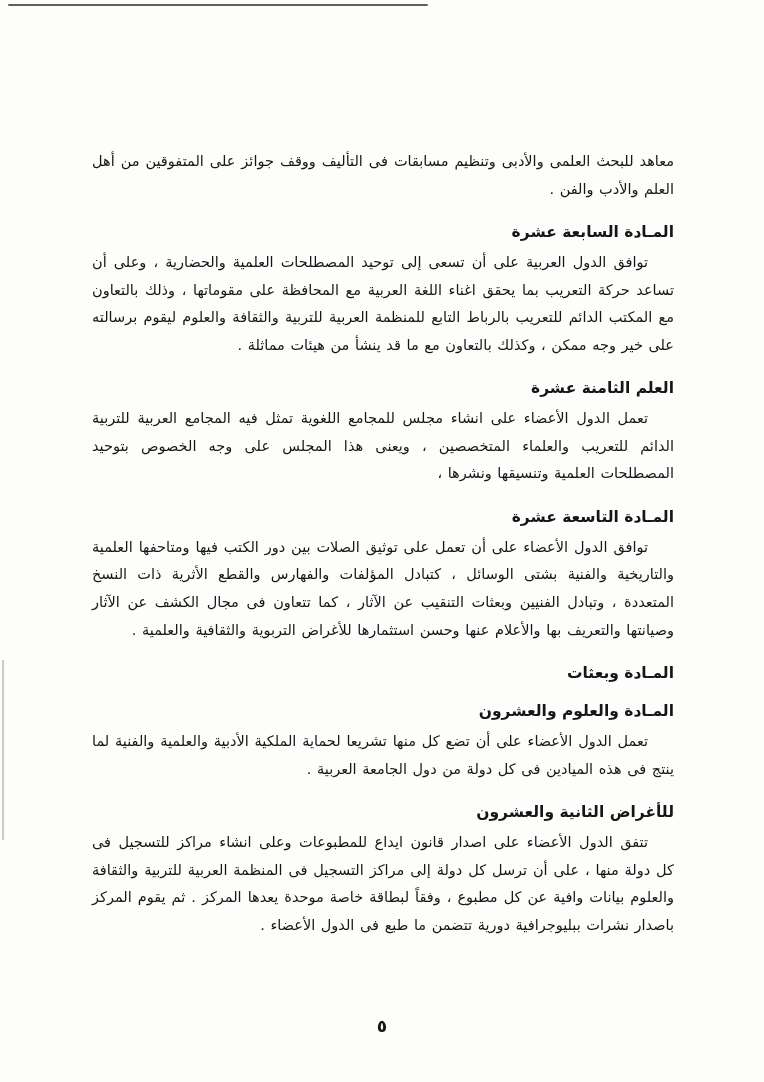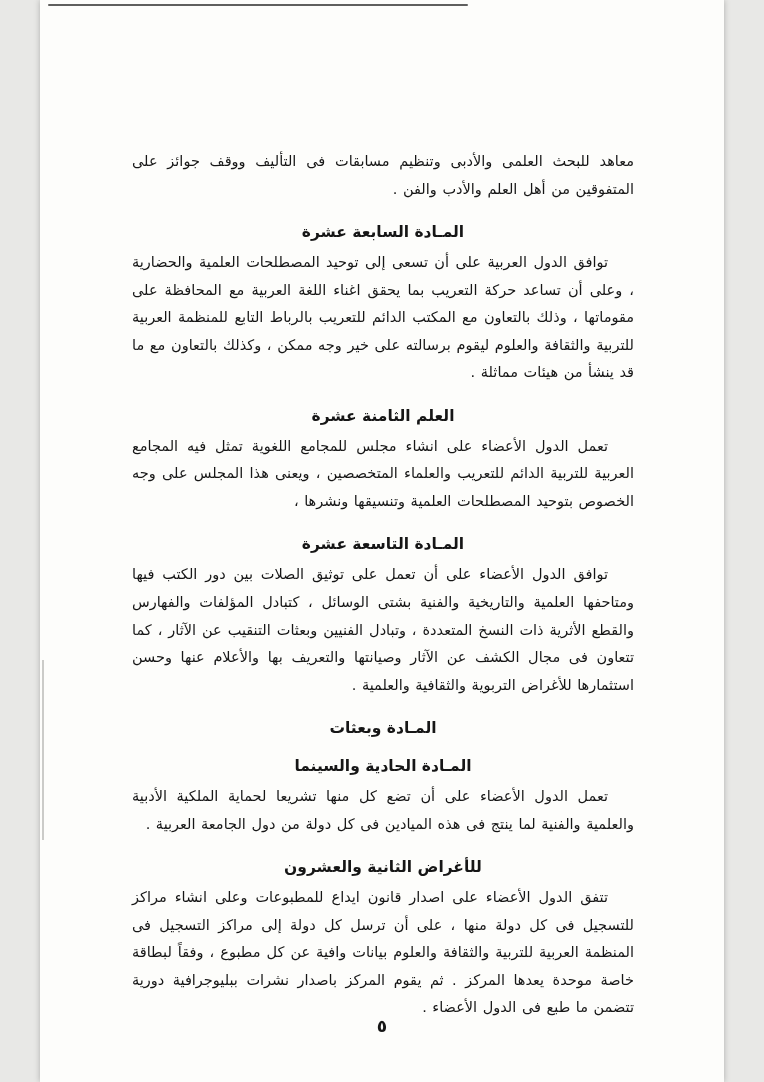--- a/index.html
+++ b/index.html
@@ -3,21 +3,21 @@
 <meta charset="utf-8">
 <style>
   html, body {
     margin: 0;
     padding: 0;
     background: #e8e8e6;
     font-family: "DejaVu Sans", sans-serif;
   }
   .page {
     position: relative;
-    width: 684px;
+    width: 764px;
     height: 1082px;
     margin: 0 auto;
     background: #fdfdfb;
     color: #161616;
     overflow: hidden;
     box-shadow: 0 0 6px rgba(0,0,0,0.25);
   }
   
   .scan-line-top {
     position: absolute;
@@ -54,21 +54,20 @@
     word-spacing: 1px;
   }
   p.body.intro {
     text-indent: 0;
     margin-bottom: 4px;
   }
   h2.article-heading {
     margin: 20px 0 8px 0;
     font-size: 15.5px;
     font-weight: bold;
-    text-align: center;
     letter-spacing: 0.2px;
   }
   .page-number {
     position: absolute;
     bottom: 46px;
     left: 0;
     right: 0;
     text-align: center;
     font-size: 17px;
     font-weight: bold;
@@ -90,21 +89,21 @@
     <p class="body">توافق الدول العربية على أن تسعى إلى توحيد المصطلحات العلمية والحضارية ، وعلى أن تساعد حركة التعريب بما يحقق اغناء اللغة العربية مع المحافظة على مقوماتها ، وذلك بالتعاون مع المكتب الدائم للتعريب بالرباط التابع للمنظمة العربية للتربية والثقافة والعلوم ليقوم برسالته على خير وجه ممكن ، وكذلك بالتعاون مع ما قد ينشأ من هيئات مماثلة .</p>
 
     <h2 class="article-heading">العلم الثامنة عشرة</h2>
     <p class="body">تعمل الدول الأعضاء على انشاء مجلس للمجامع اللغوية تمثل فيه المجامع العربية للتربية الدائم للتعريب والعلماء المتخصصين ، ويعنى هذا المجلس على وجه الخصوص بتوحيد المصطلحات العلمية وتنسيقها ونشرها ،</p>
 
     <h2 class="article-heading">المـادة التاسعة عشرة</h2>
     <p class="body">توافق الدول الأعضاء على أن تعمل على توثيق الصلات بين دور الكتب فيها ومتاحفها العلمية والتاريخية والفنية بشتى الوسائل ، كتبادل المؤلفات والفهارس والقطع الأثرية ذات النسخ المتعددة ، وتبادل الفنيين وبعثات التنقيب عن الآثار ، كما تتعاون فى مجال الكشف عن الآثار وصيانتها والتعريف بها والأعلام عنها وحسن استثمارها للأغراض التربوية والثقافية والعلمية .</p>
 
     <h2 class="article-heading">المـادة وبعثات</h2>
 
-    <h2 class="article-heading">المـادة الحادية والسينما</h2>
+    <h2 class="article-heading">المـادة والعلوم والعشرون</h2>
     <p class="body">تعمل الدول الأعضاء على أن تضع كل منها تشريعا لحماية الملكية الأدبية والعلمية والفنية لما ينتج فى هذه الميادين فى كل دولة من دول الجامعة العربية .</p>
 
     <h2 class="article-heading">للأغراض الثانية والعشرون</h2>
     <p class="body">تتفق الدول الأعضاء على اصدار قانون ايداع للمطبوعات وعلى انشاء مراكز للتسجيل فى كل دولة منها ، على أن ترسل كل دولة إلى مراكز التسجيل فى المنظمة العربية للتربية والثقافة والعلوم بيانات وافية عن كل مطبوع ، وفقاً لبطاقة خاصة موحدة يعدها المركز . ثم يقوم المركز باصدار نشرات ببليوجرافية دورية تتضمن ما طبع فى الدول الأعضاء .</p>
 
   </div>
 
   <div class="page-number">٥</div>
 </div>
 

